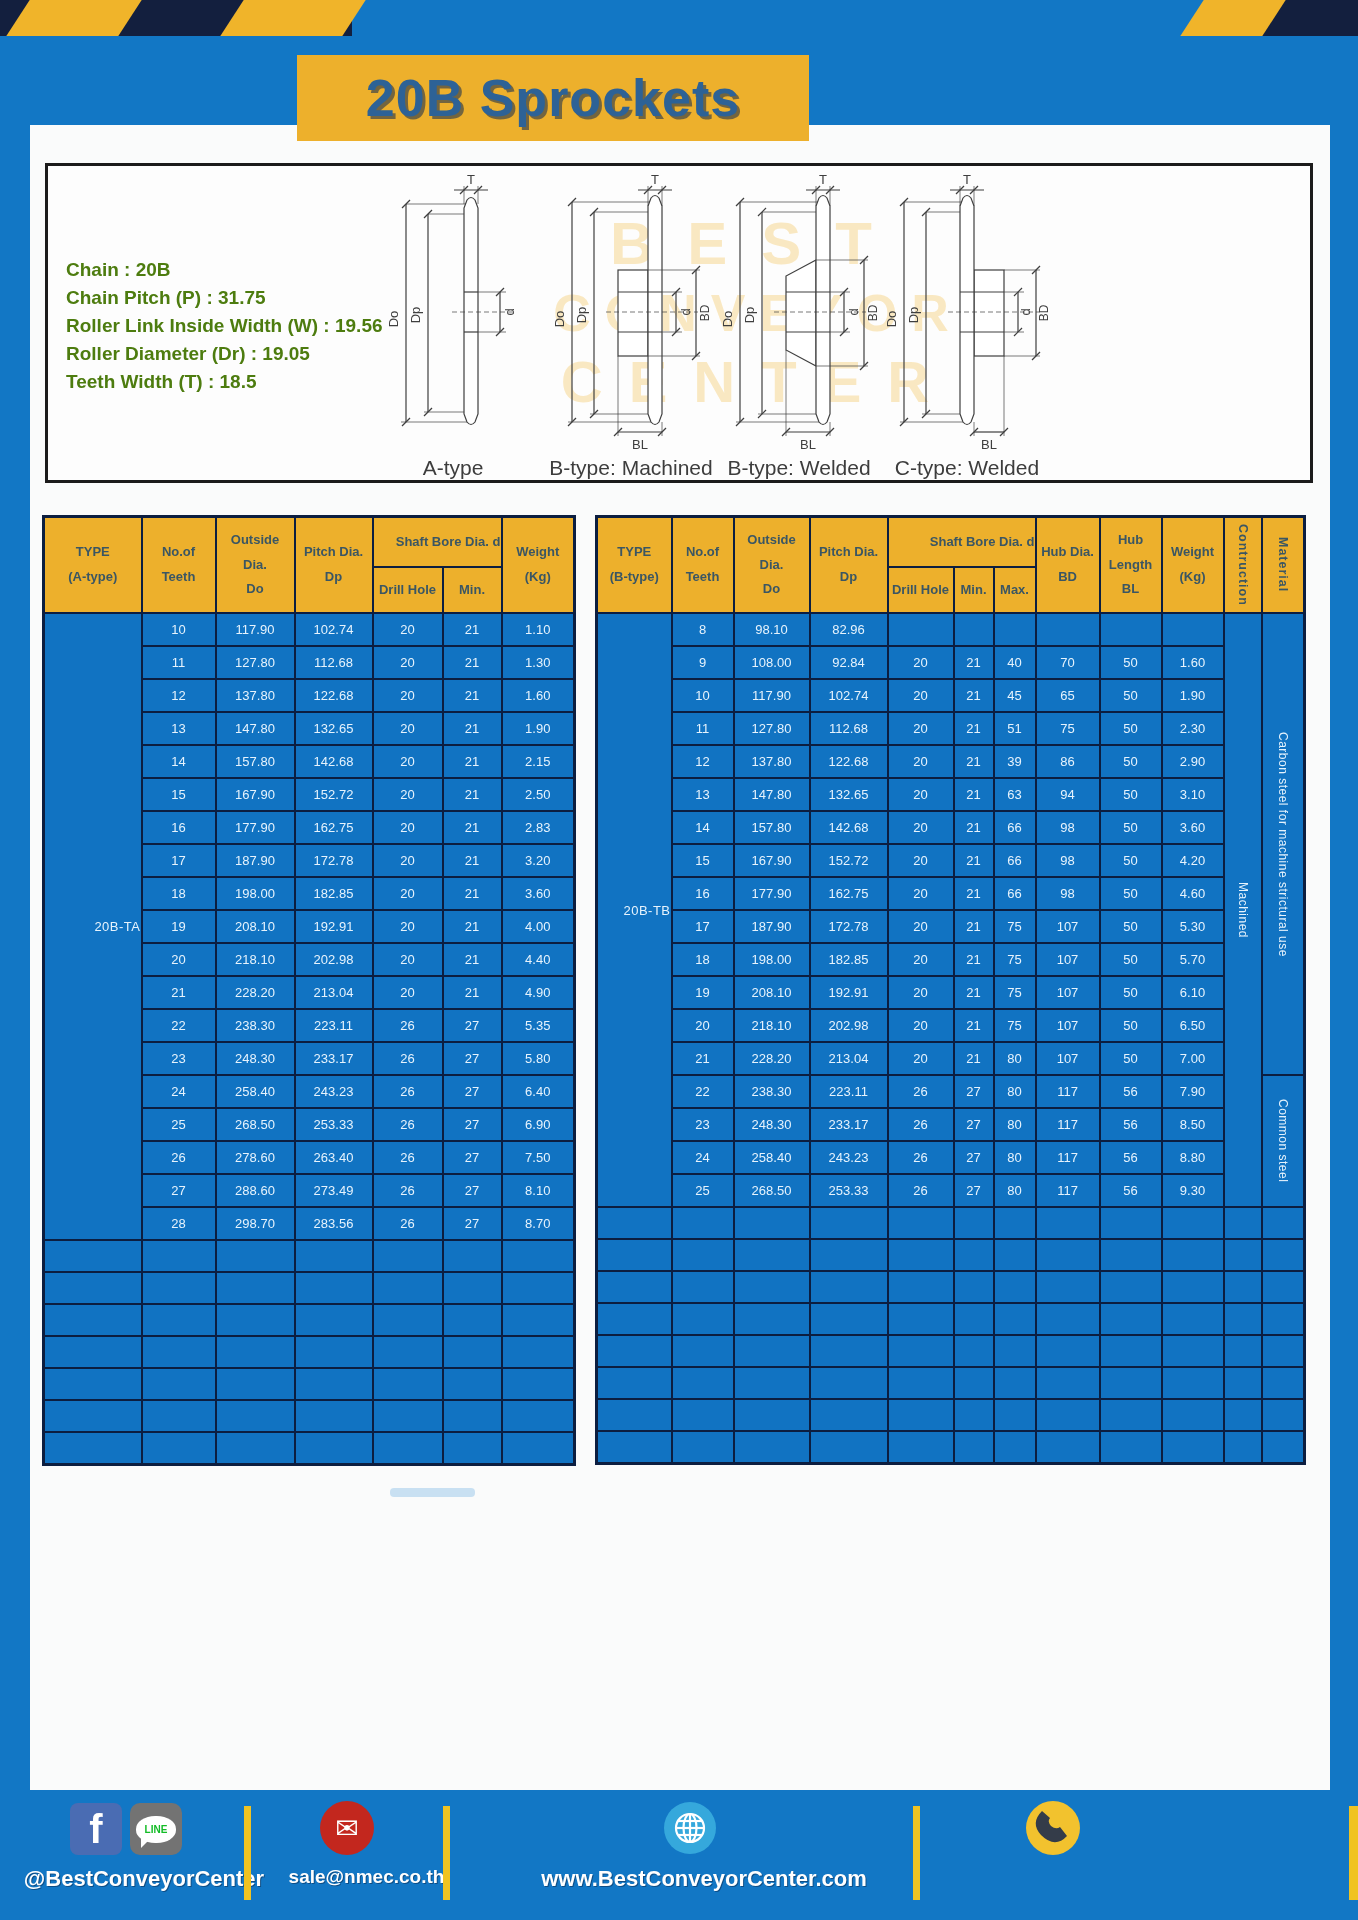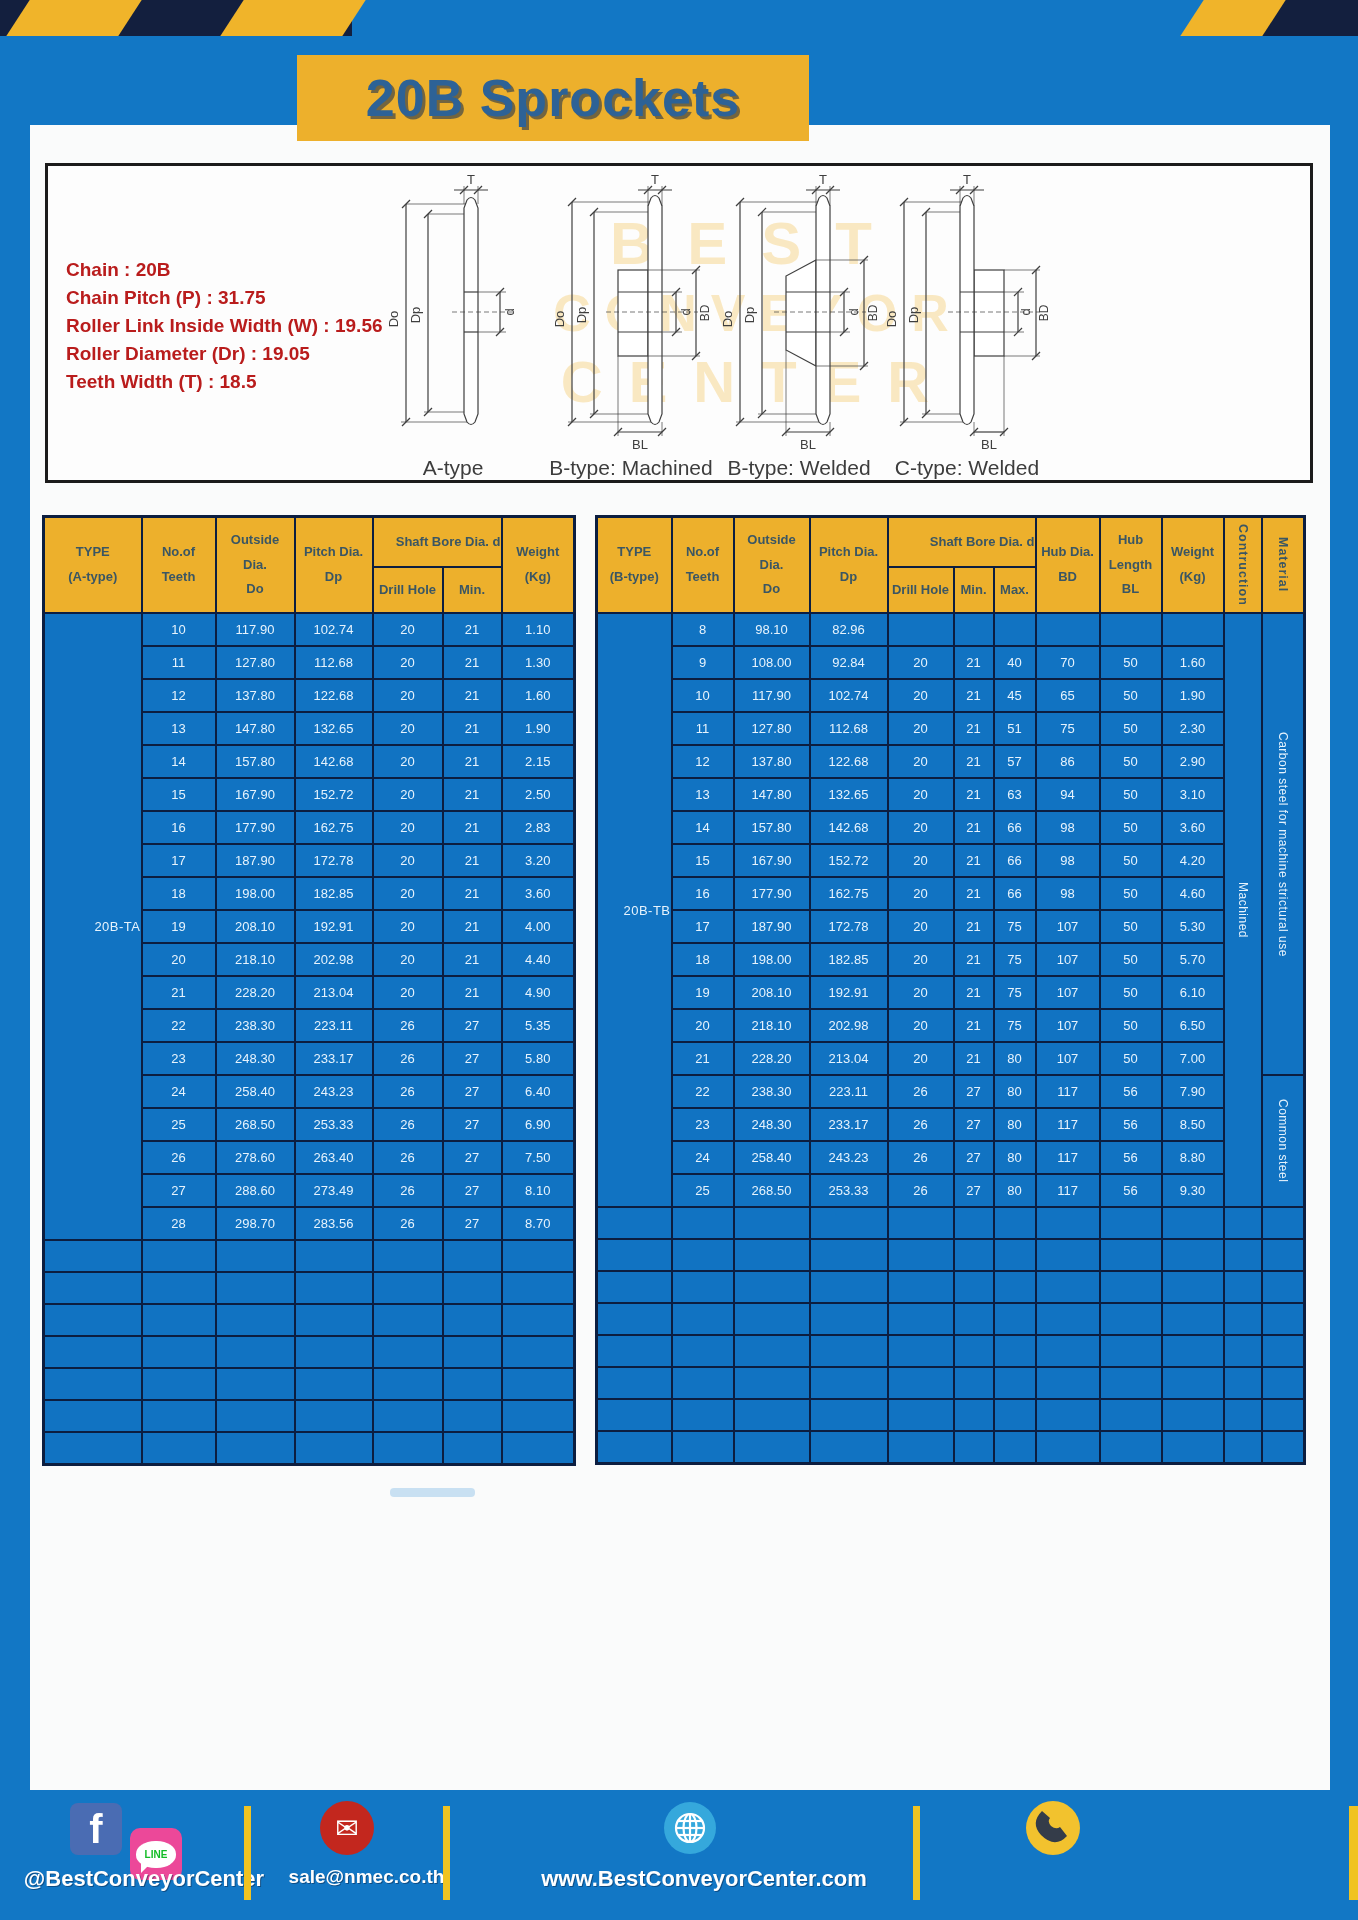--- a/index.html
+++ b/index.html
@@ -16,21 +16,21 @@
   .white{position:absolute;left:30px;top:125px;width:1300px;height:1665px;background:#fafbfb;}
   
   .title-box{position:absolute;left:297px;top:55px;width:512px;height:86px;background:#edb02c;
              display:flex;align-items:center;justify-content:center;z-index:5;}
   .title-text{font-size:52px;font-weight:bold;color:#2d6296;letter-spacing:1px;
               text-shadow:3px 3px 0 rgba(14,40,80,0.55);}
   
   .panel{position:absolute;left:45px;top:163px;width:1268px;height:320px;background:#fdfdfd;
          border:3px solid #1b1b1b;box-sizing:border-box;z-index:2;}
   .specs{position:absolute;left:18px;top:90px;z-index:3;}
-  .spec-line{font-size:19px;font-weight:bold;color:#b91c1c;line-height:28px;white-space:nowrap;}
+  .spec-line{font-size:19px;font-weight:bold;color:#4d7c0f;line-height:28px;white-space:nowrap;}
   .watermark{position:absolute;left:380px;top:40px;width:660px;text-align:center;
              color:#f3ba3c;opacity:0.30;font-weight:bold;z-index:1;line-height:1.25;}
   .wm1{font-size:60px;letter-spacing:34px;}
   .wm2{font-size:52px;letter-spacing:14px;}
   .wm3{font-size:58px;letter-spacing:26px;}
   .slot{position:absolute;top:8px;width:170px;height:306px;z-index:2;}
   .slot svg{display:block;}
   .caption{position:absolute;bottom:0;left:0;width:170px;text-align:center;
            font-size:21px;color:#3d3d3d;}
   .sA{left:320px;} .sB{left:498px;} .sC{left:666px;} .sD{left:834px;}
@@ -49,21 +49,21 @@
   .vert{writing-mode:vertical-rl;text-orientation:mixed;letter-spacing:1px;}
   th.vert{line-height:1;font-size:12.5px;}
   td.note{font-size:12px;letter-spacing:0.5px;}
   .artifact{position:absolute;left:390px;top:1488px;width:85px;height:9px;background:#bcd9f0;
             border-radius:4px;opacity:0.8;}
   
   .footer{position:absolute;left:0;top:1790px;width:1358px;height:130px;background:#1277c5;z-index:6;}
   .f-icon{position:absolute;display:flex;align-items:center;justify-content:center;}
   .fb{left:70px;top:13px;width:52px;height:52px;background:#4a6cb3;border-radius:8px;
       color:#fff;font-size:40px;font-weight:bold;}
-  .line{left:130px;top:13px;width:52px;height:52px;background:#ec4899;border-radius:10px;margin-top:25px;}
+  .line{left:130px;top:13px;width:52px;height:52px;background:#737373;border-radius:10px;}
   .line-bubble{position:relative;width:40px;height:27px;background:#fff;border-radius:48%;
                display:flex;align-items:center;justify-content:center;
                color:#13bc27;font-size:10px;font-weight:bold;}
   .line-bubble::after{content:"";position:absolute;left:5px;bottom:-5px;width:0;height:0;
                border:5px solid transparent;border-top-color:#fff;border-left-color:#fff;}
   .mail{left:320px;top:11px;width:54px;height:54px;background:#c3271e;border-radius:50%;
         color:#fff;font-size:28px;}
   .globe{left:663px;top:11px;width:54px;height:54px;}
   .phone{left:1024px;top:9px;width:58px;height:58px;}
   .f-label{position:absolute;top:76px;color:#fff;font-weight:bold;text-align:center;
@@ -645,21 +645,21 @@
             <td>75</td>
             <td>50</td>
             <td>2.30</td>
           </tr>
           <tr>
             <td>12</td>
             <td>137.80</td>
             <td>122.68</td>
             <td>20</td>
             <td>21</td>
-            <td>57</td>
+            <td>39</td>
             <td>86</td>
             <td>50</td>
             <td>2.90</td>
           </tr>
           <tr>
             <td>13</td>
             <td>147.80</td>
             <td>132.65</td>
             <td>20</td>
             <td>21</td>

